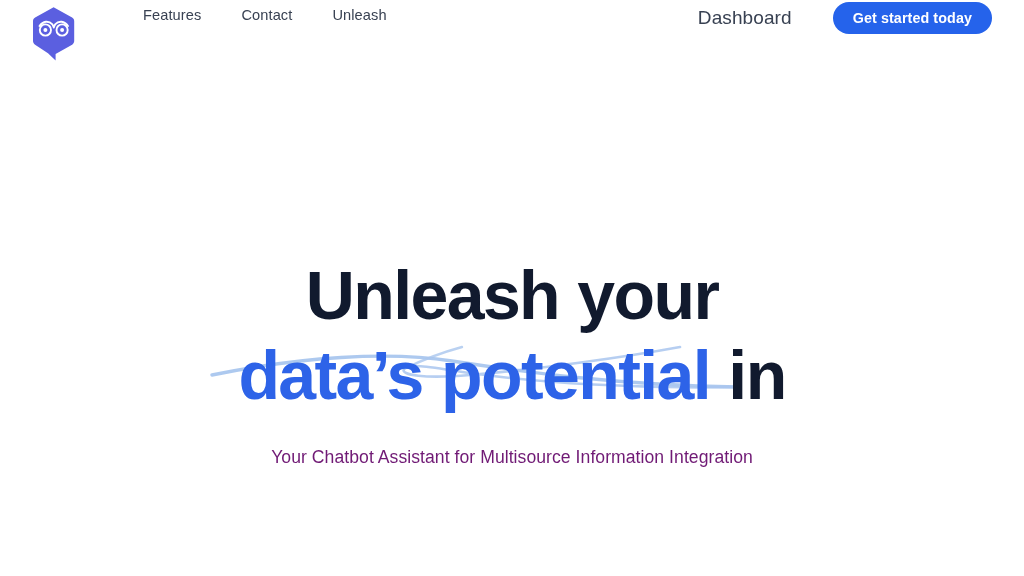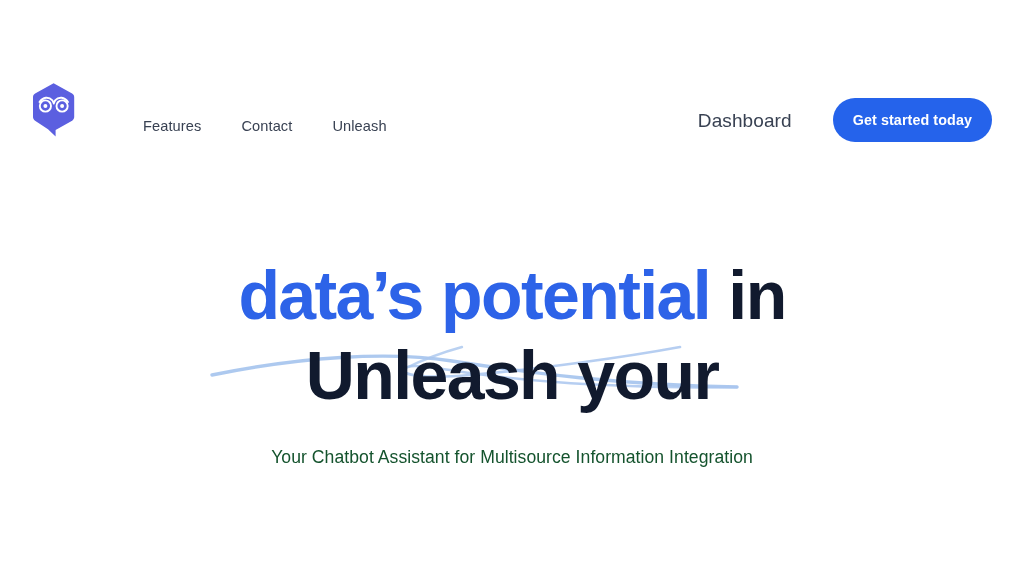--- a/index.html
+++ b/index.html
@@ -21,26 +21,26 @@
   .page {
     position: relative;
     width: 1024px;
     height: 576px;
     background: #ffffff;
   }
 
   
   .header {
     position: absolute;
-    top: 12px;
+    top: 0;
     left: 0;
     width: 1024px;
     height: 130px;
     display: flex;
-    align-items: flex-end;
+    align-items: flex-start;
     padding: 0 32px;
   }
 
   .brand {
     display: flex;
     align-items: center;
     height: 64px;
     width: 48px;
     margin-top: 2px;
     flex: 0 0 auto;
@@ -89,21 +89,21 @@
     white-space: nowrap;
     cursor: pointer;
     border-radius: 6px;
     margin-right: 23px;
   }
 
   .cta-button {
     display: inline-flex;
     align-items: center;
     justify-content: center;
-    height: 44px;
+    height: 32px;
     padding: 8px 20px;
     border: none;
     border-radius: 999px;
     background: #2563eb;
     color: #ffffff;
     font-family: "Liberation Sans", sans-serif;
     font-size: 14.3px;
     font-weight: bold;
     letter-spacing: 0.1px;
     white-space: nowrap;
@@ -147,21 +147,21 @@
     height: 120px;
     z-index: 1;
     pointer-events: none;
     overflow: visible;
   }
 
   .subtitle {
     margin-top: 28px;
     font-size: 17.6px;
     line-height: 28px;
-    color: #14532d;
+    color: #701a75;
     letter-spacing: 0.05px;
   }
 </style>
 </head>
 <body>
 
 <div class="page">
 
   <header class="header">
 
@@ -196,23 +196,23 @@
     <div class="nav-right">
       <a class="nav-link-dashboard" href="#">Dashboard</a>
       <button class="cta-button" type="button">Get started today</button>
     </div>
   </header>
 
   <section class="hero">
 
     <h1 class="headline">
 
+      <span class="headline-line">Unleash your</span>
+
       <span class="headline-line"><span class="accent-text">data’s potential</span><span> in</span></span>
-
-      <span class="headline-line">Unleash your</span>
 
 
       <svg class="swoosh" viewBox="0 0 1024 120" preserveAspectRatio="none" aria-hidden="true">
         <g fill="none" stroke="#a9c6ee" stroke-linecap="round" stroke-linejoin="round">
 
           <path d="M212 58 C300 40 388 34 452 44 C530 56 620 68 737 70" stroke-width="3.4" opacity="0.95"></path>
 
           <path d="M737 70 C640 72 540 66 470 56 C430 50 408 46 404 52
                    C400 58 424 62 470 58 C540 52 626 40 680 30" stroke-width="2.6" opacity="0.85"></path>
 

